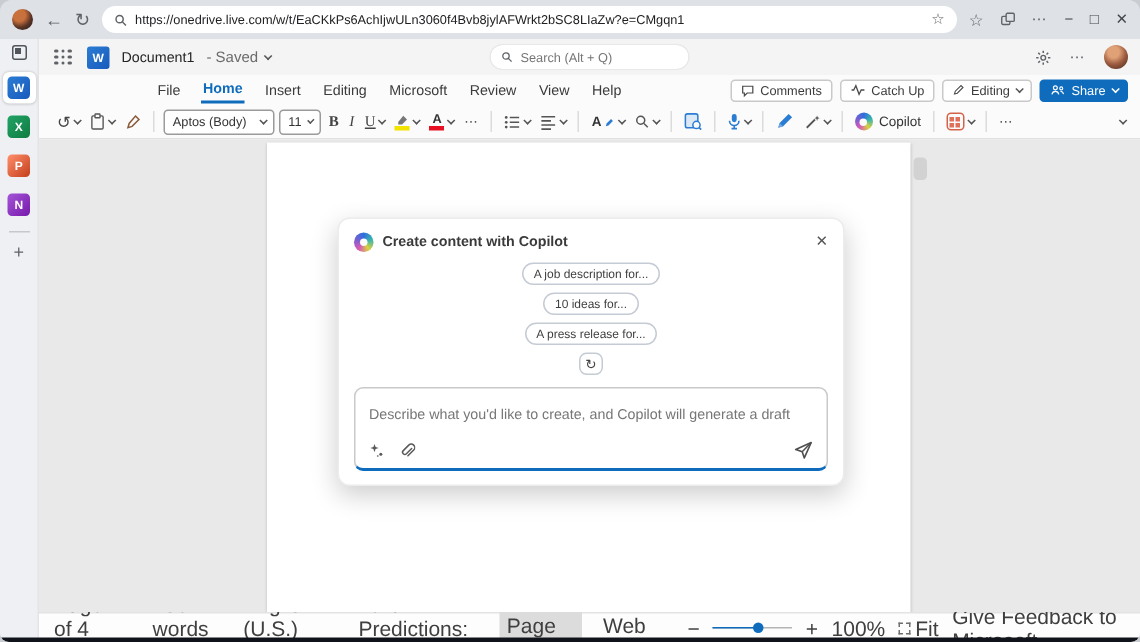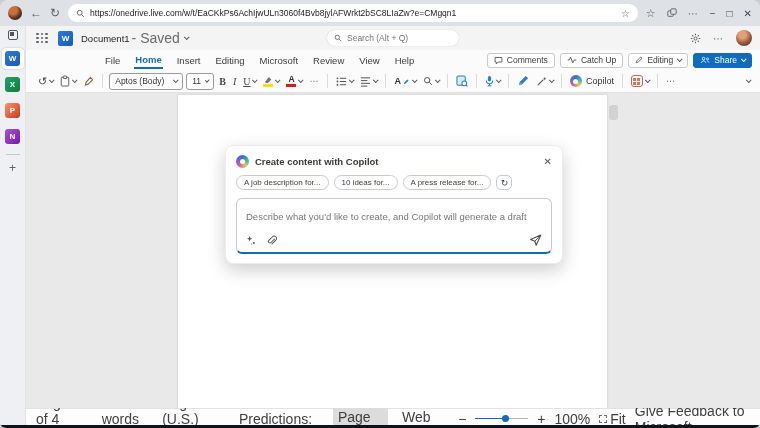--- a/index.html
+++ b/index.html
@@ -27,21 +27,21 @@
   .sb-plus{color:#5f6368;font-size:12px;line-height:1;}
 
   .word-app{flex:1;display:flex;flex-direction:column;background:#fff;min-width:0;}
 
   
   .word-topbar{height:24px;background:#f4f4f4;display:flex;align-items:center;padding:0 8px;position:relative;}
   .waffle{display:grid;grid-template-columns:repeat(3,3px);grid-gap:1.5px;margin:0 10px 0 2px;}
   .waffle i{width:2.5px;height:2.5px;background:#5f6368;border-radius:50%;}
   .word-logo{width:15px;height:15px;border-radius:2px;background:linear-gradient(135deg,#2b7cd3,#185abd);color:#fff;font-size:8px;font-weight:bold;display:flex;align-items:center;justify-content:center;margin-right:8px;}
   .doc-title{font-size:9.5px;color:#252525;}
-  .doc-saved{font-size:14px;color:#6b6b6b;margin-left:2px;}
+  .doc-saved{font-size:10px;color:#6b6b6b;margin-left:8px;}
   .tb-search{position:absolute;left:50%;transform:translateX(-50%);width:132px;height:16px;background:#fff;border-radius:9px;display:flex;align-items:center;gap:5px;padding:0 7px;box-shadow:0 0 1px rgba(0,0,0,.25);}
   .tb-search input{flex:1;border:none;outline:none;background:transparent;font-size:8.5px;color:#5f6368;padding:0;min-width:0;}
   .tb-right{margin-left:auto;display:flex;align-items:center;gap:12px;}
   .w-avatar{width:16px;height:16px;border-radius:50%;background:radial-gradient(circle at 40% 30%,#e0a177 0 25%,#9c5b3f 55%,#41251d 100%);}
 
   
   .menubar{height:20px;background:#fbfbfb;display:flex;align-items:center;padding:0 8px 0 78px;gap:13px;font-size:9.5px;color:#3b3b3b;}
   .menu-item{padding:2px 1px;}
   .menu-item.active{color:#0f6cbd;font-weight:bold;border-bottom:2px solid #0f6cbd;}
   .mb-right{margin-left:auto;display:flex;align-items:center;gap:5px;}
@@ -69,21 +69,21 @@
   
   .doc-area{flex:1;background:#e9e9e9;position:relative;overflow:hidden;}
   .page{position:absolute;left:152px;top:2px;width:429px;height:340px;background:#fff;box-shadow:0 0 2px rgba(0,0,0,.18);}
   .scroll-thumb{position:absolute;left:583px;top:12px;width:9px;height:15px;background:#d2d2d2;border-radius:3px;}
 
   
   .copilot-dlg{position:absolute;left:199px;top:52px;width:338px;background:#fff;border:1px solid #ececec;border-radius:8px;box-shadow:0 6px 18px rgba(0,0,0,.2);padding:9px 10px 9px;}
   .dlg-head{display:flex;align-items:center;gap:6px;}
   .dlg-title{font-size:9.5px;font-weight:bold;color:#3a3a3a;}
   .dlg-close{margin-left:auto;color:#555;font-size:10px;line-height:1;}
-  .sugg-row{display:flex;align-items:center;gap:5px;margin-top:7px;}
+  .sugg-row{display:flex;align-items:center;gap:5px;margin-top:7px;flex-direction:column;}
   .sugg{border:1px solid #c5cbd4;border-radius:9px;padding:2px 7px;font-size:8px;color:#3f3f3f;background:#fff;white-space:nowrap;}
   .refresh-btn{width:16px;height:15px;border:1px solid #c5cbd4;border-radius:5px;display:flex;align-items:center;justify-content:center;font-size:9px;color:#444;background:#fff;}
   .prompt-box{margin-top:8px;border:1px solid #c9c9c9;border-bottom:2px solid #0f6cbd;border-radius:6px;padding:7px 9px 6px;}
   .prompt-box input{width:100%;border:none;outline:none;font-size:9.5px;color:#444;background:transparent;padding:0;}
   .prompt-box input::placeholder{color:#767676;}
   .prompt-icons{display:flex;align-items:center;gap:9px;margin-top:10px;color:#5a5a5a;}
 
   
   .statusbar{height:20px;background:#fdfdfd;border-top:1px solid #e3e3e3;display:flex;align-items:center;padding:0 10px;font-size:14px;color:#3f3f3f;}
   .sb-left{display:flex;gap:12px;}

